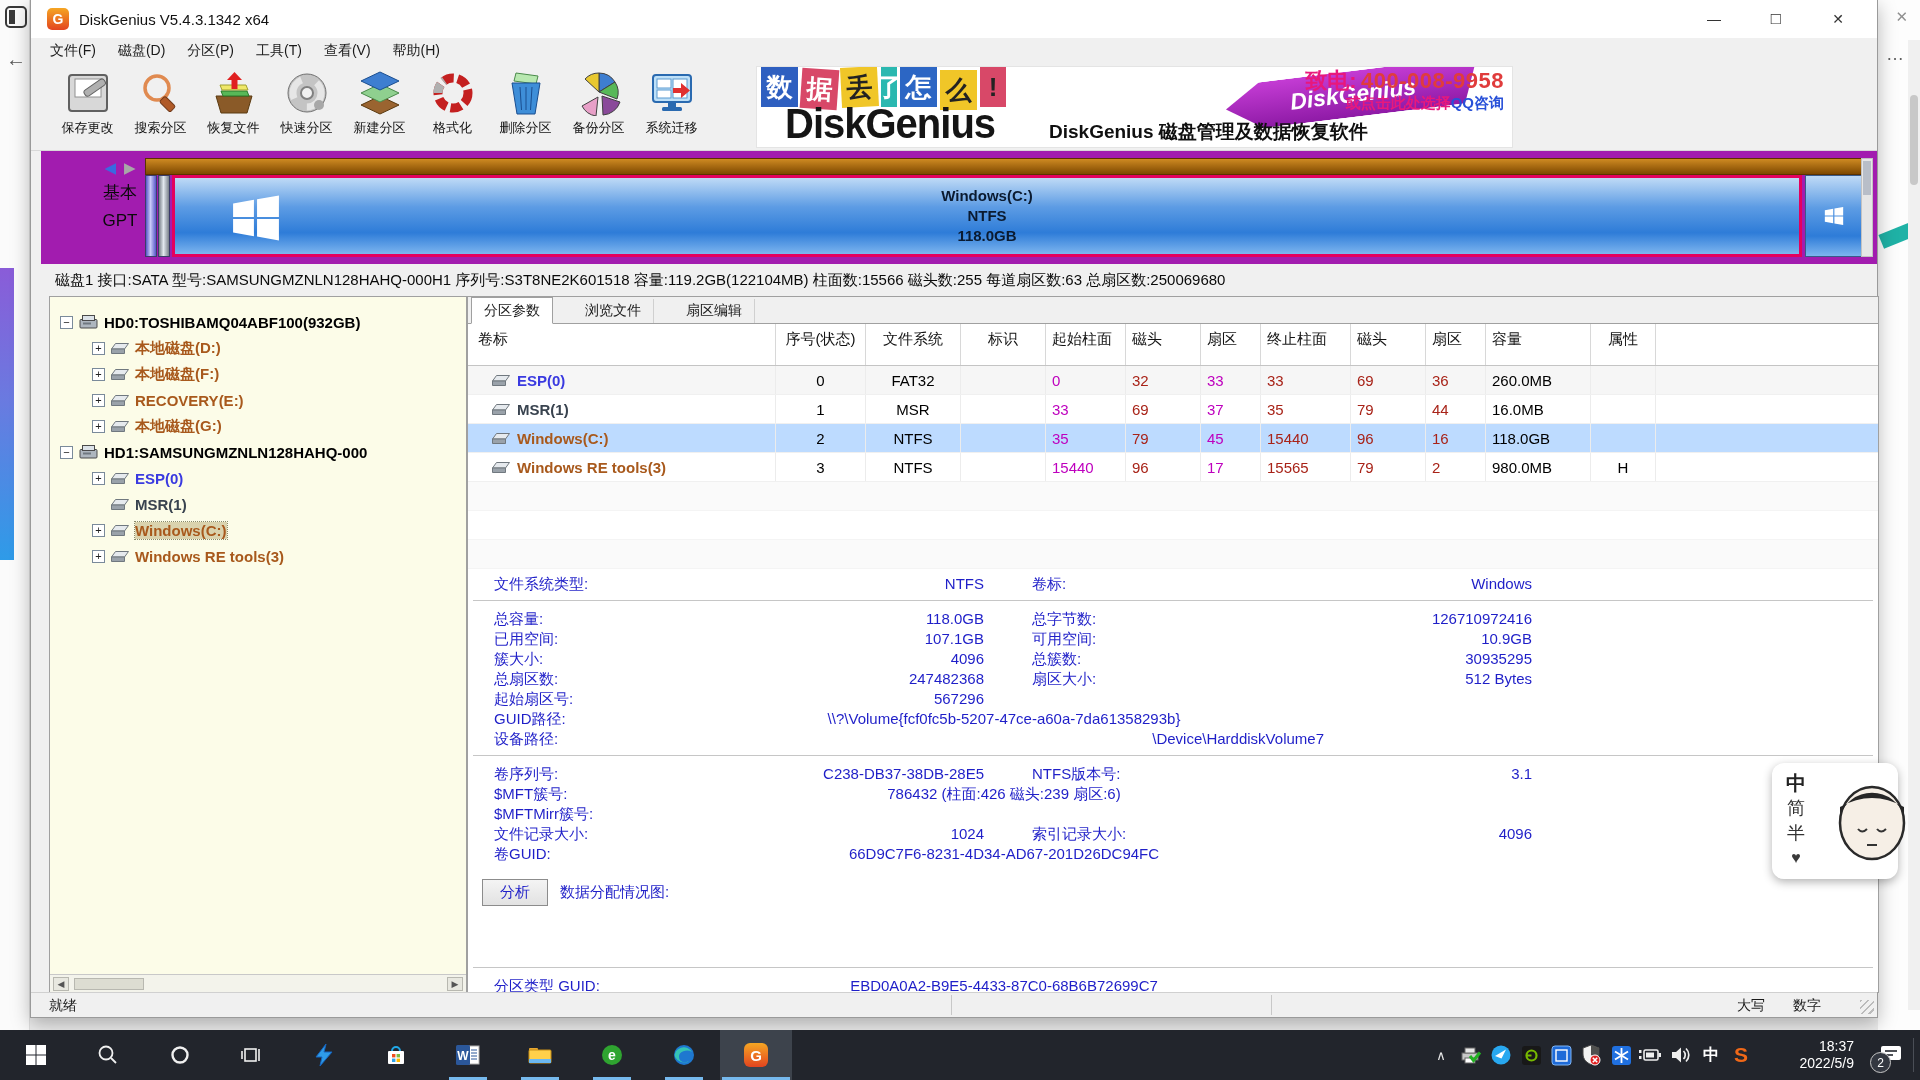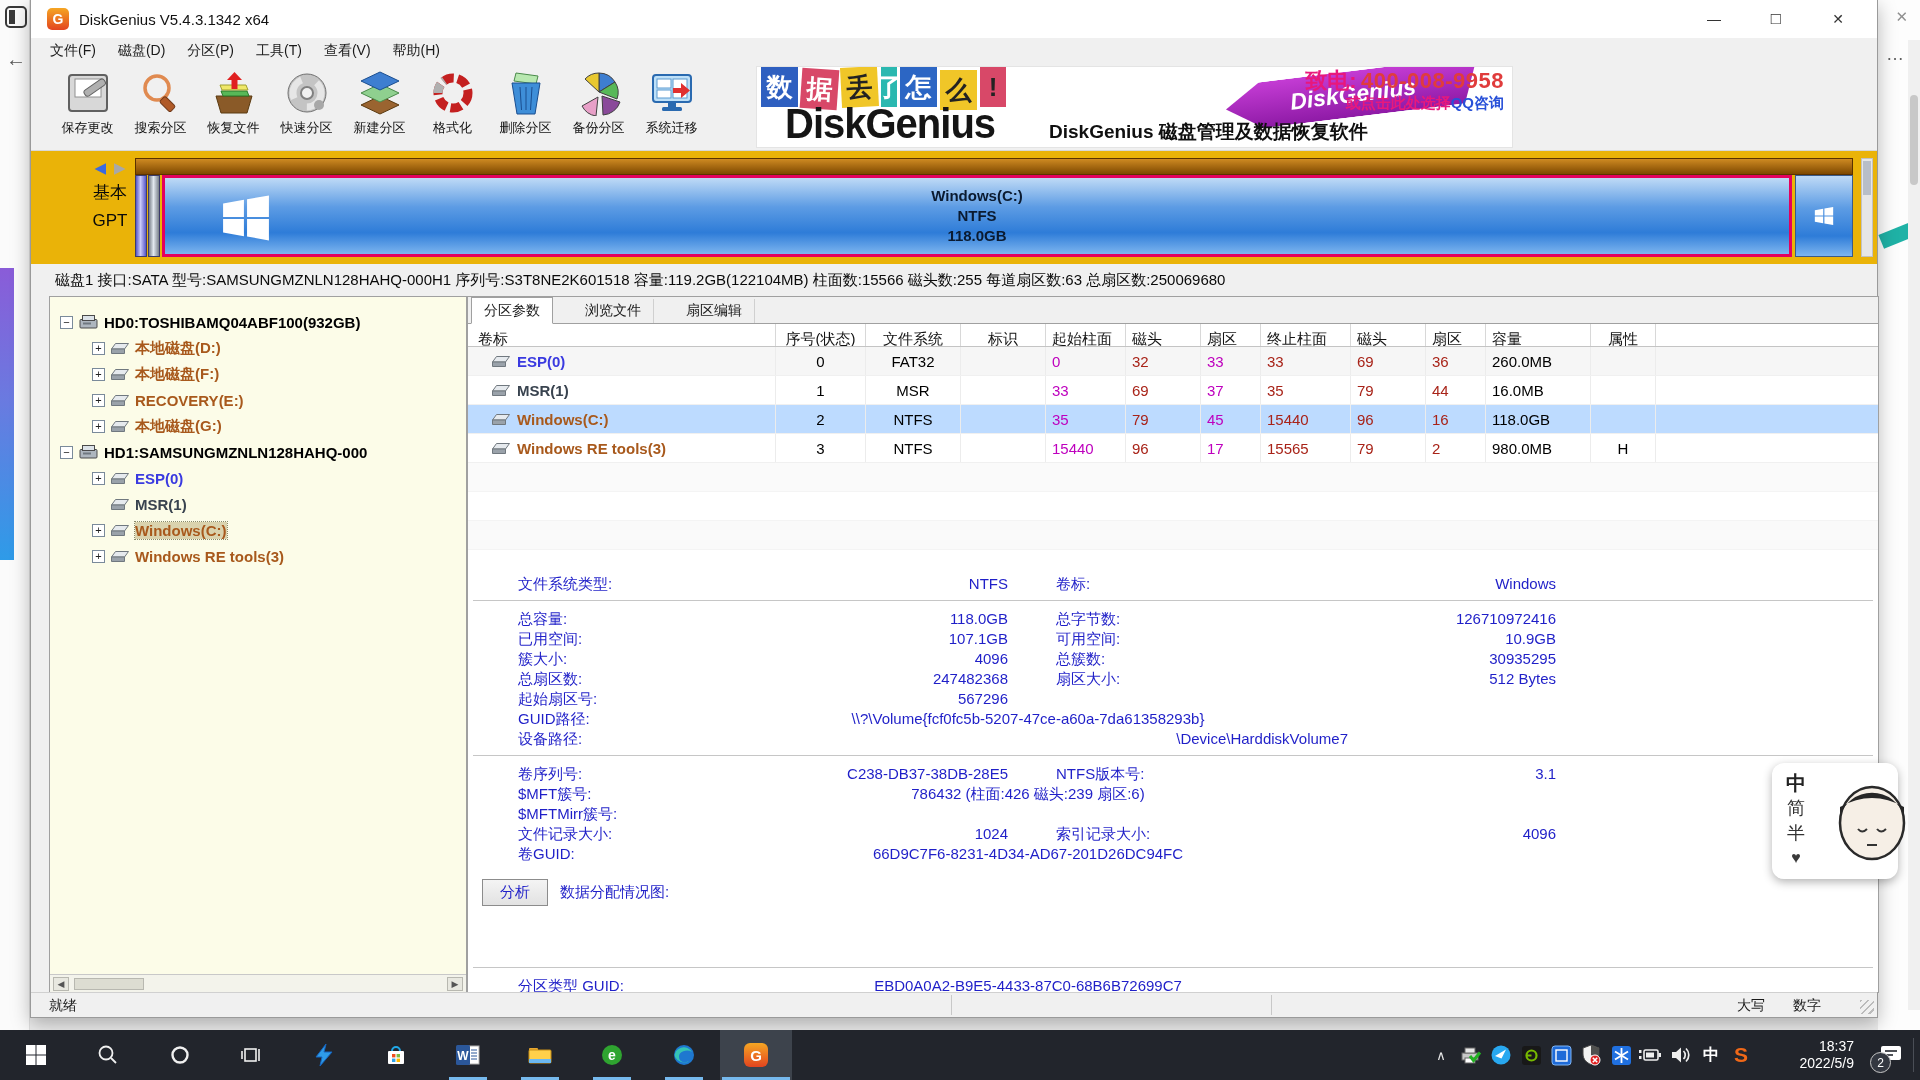--- a/index.html
+++ b/index.html
@@ -57,21 +57,21 @@
   .banner-big { position:absolute; left:28px; top:34px; font-size:40px; font-weight:900; color:#151515; letter-spacing:-1px; transform:scaleY(1.08); }
   .ribbon { position:absolute; left:468px; top:4px; width:256px; height:46px; background:linear-gradient(180deg,#C43CD4,#8E1AA6); clip-path:polygon(0% 50%,14% 0%,100% 0%,93% 100%,14% 100%); transform:rotate(-7deg); display:flex; align-items:center; justify-content:center; color:#fff; font-size:23px; font-weight:bold; font-style:italic; }
   .banner-right { position:absolute; right:8px; top:4px; text-align:right; line-height:20px; }
   .phone-label,.phone-number { font-size:22px; font-weight:bold; color:#E8187C; }
   .phone-number { color:#E03C3C; letter-spacing:.5px; }
   .qq-line { font-size:15px; font-weight:bold; }
   .qq-pre { color:#E8187C; } .qq-hi { color:#2850D8; }
   .banner-sub { position:absolute; left:292px; bottom:2px; font-size:19px; font-weight:bold; color:#101010; }
 
   
-  .diskpanel { position:absolute; left:0; top:151px; right:0; height:113px; background:#eab308; }
+  .diskpanel { position:absolute; left:10px; top:151px; right:0; height:113px; background:#a21caf; }
   .disknav { position:absolute; left:46px; top:8px; width:66px; text-align:center; }
   .nav-arrows { font-size:15px; }
   .i-left::before { content:"◀"; color:#3A6AE0; } .i-right::before { content:"▶"; color:#A8A8A8; margin-left:8px; }
   .mode { font-size:17px; color:#0A0A0A; line-height:24px; margin-top:4px; }
   .diskgraphic { position:absolute; left:104px; top:7px; width:1718px; height:99px; }
   .brownbar { position:absolute; left:0; top:0; width:100%; height:17px; background:linear-gradient(180deg,#CE8A22,#7E4800); border:1px solid #5A3200; }
   .parts { position:absolute; left:0; top:17px; width:100%; height:82px; }
   .sliver { position:absolute; top:0; height:82px; border:1px solid #3C3C6A; }
   .sl-esp { left:0; width:12px; background:linear-gradient(90deg,#5656C8,#CACAF8 45%,#5656C8); }
   .sl-msr { left:13px; width:12px; background:linear-gradient(90deg,#788089,#E2E8EE 45%,#788089); }
@@ -100,37 +100,37 @@
   .treescroll { position:absolute; left:0; right:0; bottom:0; height:18px; background:#F3F3EB; border-top:1px solid #C8C8C8; display:flex; align-items:center; justify-content:space-between; padding:0 3px; }
   .tsbtn { width:16px; height:14px; background:#E8E8E0; border:1px solid #B8B8B0; font-size:9px; color:#555; text-align:center; line-height:13px; }
   .ts-left::before { content:"◀"; } .ts-right::before { content:"▶"; }
   .tsthumb { position:absolute; left:24px; top:3px; width:70px; height:12px; background:#DDDDD2; border:1px solid #B8B8B0; }
 
   .rightpanel { position:absolute; left:436px; top:0; width:1412px; height:697px; background:#fff; border:1px solid #A0A0A0; overflow:hidden; }
   .tabs { height:27px; background:#F0F0F0; border-bottom:1px solid #A0A0A0; display:flex; align-items:flex-end; padding-left:3px;gap:20px; }
   .tab { height:24px; line-height:23px; padding:0 12px; font-size:14px; color:#1A1A1A; border-right:1px solid #D0D0D0; }
   .tab.active { background:#fff; border:1px solid #A0A0A0; border-bottom:1px solid #fff; height:27px; line-height:25px; margin-bottom:-1px; }
 
-  .thead { display:flex; height:23px; line-height:30px; font-size:15px; color:#141414; border-bottom:1px solid #C4C4C4; padding-left:4px; }
+  .thead { display:flex; height:42px; line-height:30px; font-size:15px; color:#141414; border-bottom:1px solid #C4C4C4; padding-left:4px; }
   .trowt { display:flex; height:29px; line-height:29px; font-size:15px; padding-left:4px; border-bottom:1px solid #F0F0F0; }
   .trowt.alt { background:#F6F6F6; }
   .trowt.sel { background:#BDDBFF; }
   .tc { padding:0 6px; border-right:1px solid #ECECEC; overflow:hidden; white-space:nowrap; }
   .thead .tc { border-right:1px solid #D8D8D8; }
   .w0{width:304px;} .w1{width:90px;} .w2{width:95px;} .w3{width:85px;} .w4{width:80px;} .w5{width:75px;}
   .w6{width:60px;} .w7{width:90px;} .w8{width:75px;} .w9{width:60px;} .w10{width:105px;} .w11{width:65px;}
   .ta-l{text-align:left;} .ta-c{text-align:center;} .ta-r{text-align:left;}
   .name { display:flex; align-items:center; padding-left:20px; font-weight:bold; }
   .name .ticon { margin-right:7px; }
   .num-m { color:#BE00BE; } .num-r { color:#A82318; }
   .erow { height:29px; border-bottom:1px solid #F4F4F4; }
   .erow.alt { background:#FAFAFA; }
 
   .details { position:absolute; left:0; top:277px; right:0; }
-  .drow { display:flex; height:20px; line-height:20px; font-size:15px; color:#1F1FC8; padding-left:26px; white-space:nowrap;margin-left:24px; }
+  .drow { display:flex; height:20px; line-height:20px; font-size:15px; color:#1F1FC8; padding-left:26px; white-space:nowrap; }
   .dl1 { width:190px; } .dv1 { width:300px; text-align:right; }
   .dv1.wide { width:640px; text-align:center; }
   .dv1.wideleft { width:640px; text-align:right; padding-left:230px; }
   .dl2 { width:170px; margin-left:48px; } .dv2 { width:330px; text-align:right; }
   .ddiv { border-bottom:1px solid #C6C6C6; height:7px; margin:0 5px 8px 5px; }
   .analyze-row { display:flex; align-items:center; margin-top:15px; padding-left:14px; }
   .analyze-btn { width:66px; height:27px; background:linear-gradient(180deg,#F4F4F4,#E2E2E2); border:1px solid #8C8C8C; font-size:15px; color:#1F1FC8; display:flex; align-items:center; justify-content:center; }
   .alloc-label { margin-left:12px; font-size:15px; color:#1F1FC8; }
   .bottomline { position:absolute; left:0; top:664px; right:0; }
 

